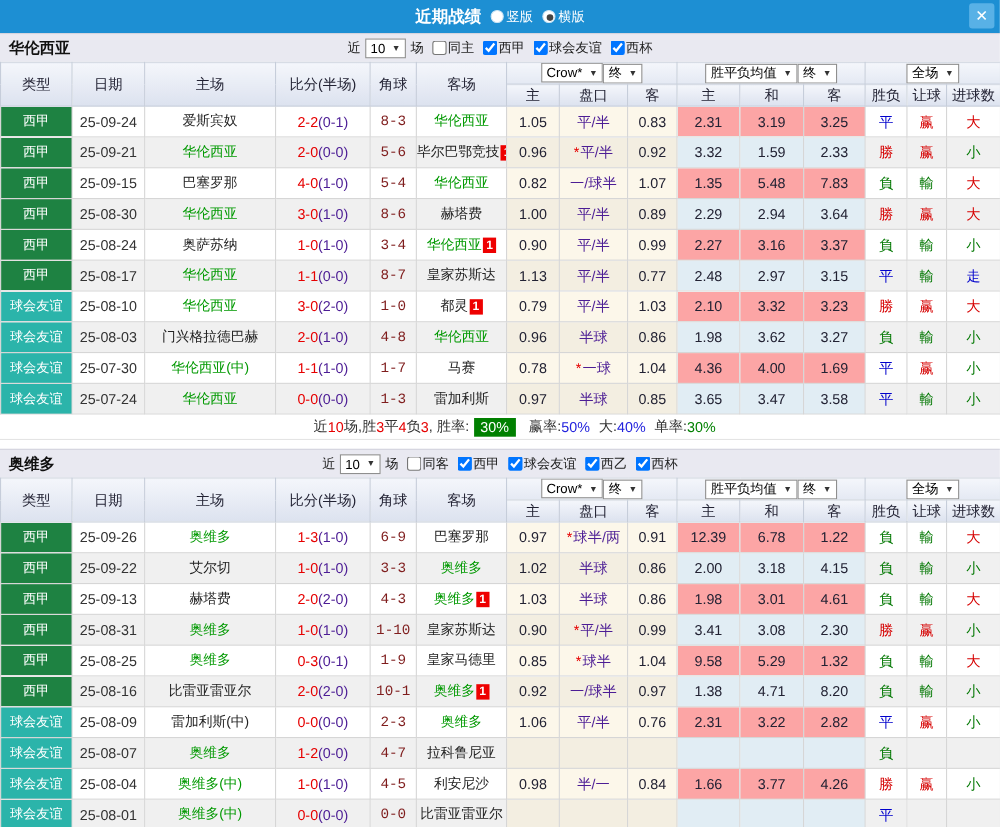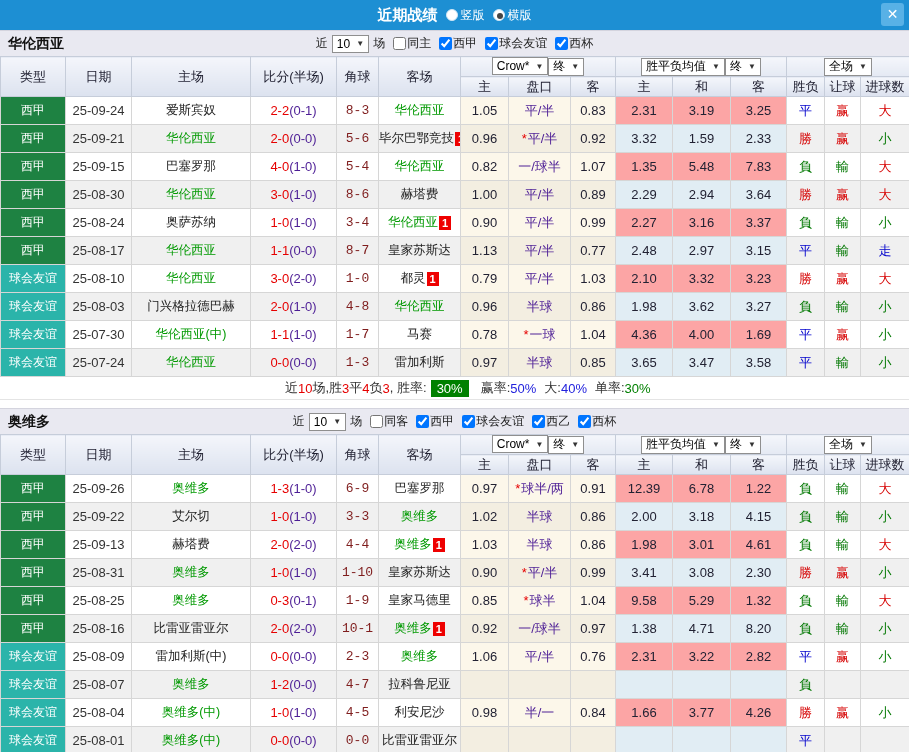--- a/index.html
+++ b/index.html
@@ -498,21 +498,21 @@
           <td class="c-avg">4.15</td>
           <td class="c-res" style="color: rgb(0, 119, 0);">負</td>
           <td class="c-res" style="color: rgb(0, 119, 0);">輸</td>
           <td class="c-res" style="color: rgb(0, 119, 0);">小</td>
         </tr>
         <tr>
           <td class="c-liga">西甲</td>
           <td class="c-date">25-09-13</td>
           <td class="c-team"><span class="tname">赫塔费</span></td>
           <td class="c-score"><span class="ft">2-0</span><span class="ht">(2-0)</span></td>
-          <td class="c-corner">4-4</td>
+          <td class="c-corner">4-3</td>
           <td class="c-team"><span class="tname green">奥维多</span><span class="badge1">1</span></td>
           <td class="c-odds">1.03</td>
           <td class="c-odds"><span class="hc-text">半球</span></td>
           <td class="c-odds">0.86</td>
           <td class="c-avg">1.98</td>
           <td class="c-avg">3.01</td>
           <td class="c-avg">4.61</td>
           <td class="c-res" style="color: rgb(0, 119, 0);">負</td>
           <td class="c-res" style="color: rgb(0, 119, 0);">輸</td>
           <td class="c-res" style="color: rgb(214, 0, 0);">大</td>

